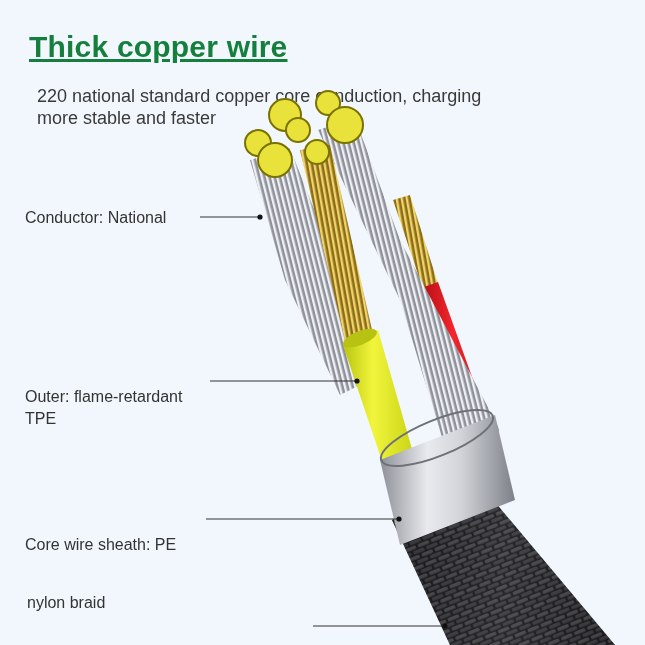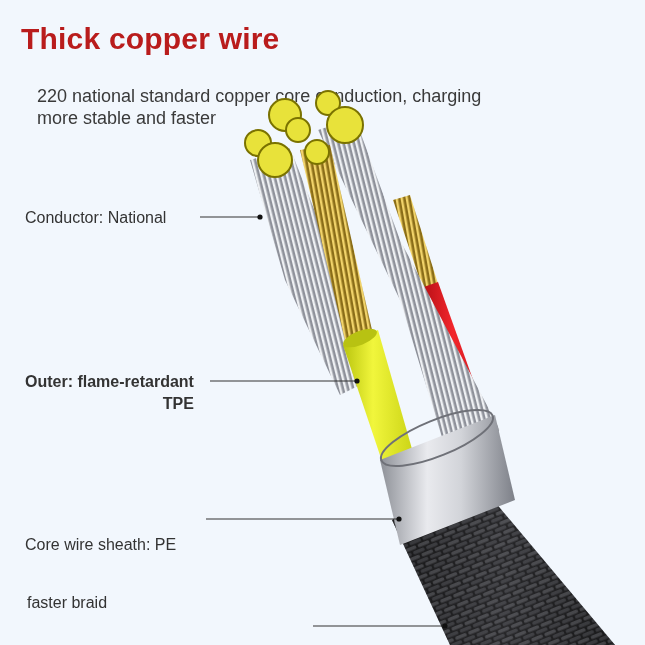--- a/index.html
+++ b/index.html
@@ -5,31 +5,31 @@
   html, body { margin: 0; padding: 0; }
   body {
     width: 645px; height: 645px; overflow: hidden;
     background: #f2f7fd;
     font-family: "Liberation Sans", sans-serif;
     position: relative;
   }
   .stage { position: absolute; inset: 0; }
   .title {
     position: absolute; left: 21px; top: 22px;
-    font-size: 30px; font-weight: bold; color: #b91c1c;
-    letter-spacing: 0.2px; margin: 0;
+    font-size: 30px; font-weight: bold; color: #15803d;
+    letter-spacing: 0.2px; margin: 8px; text-decoration: underline;
   }
   .subtitle {
     position: absolute; left: 21px; top: 69px; width: 470px;
     font-size: 18px; line-height: 22px; color: #3a3a3a; margin: 16px;
   }
   .label {
     position: absolute; font-size: 16px; line-height: 22px; color: #333;
   }
-  .label span { display: block; text-align: right; }
+  .label span { display: block; }
   svg.art { position: absolute; left: 0; top: 0; }
 </style>
 </head>
 <body>
 
 <div class="stage">
 
   <h1 class="title">Thick copper wire</h1>
   <p class="subtitle">220 national standard copper core conduction, charging more stable and faster</p>
 
@@ -108,23 +108,23 @@
       <line x1="206" y1="519" x2="399" y2="519"></line>
       <circle cx="399" cy="519" r="2.6" stroke="none"></circle>
       <line x1="313" y1="626" x2="445" y2="626"></line>
       <circle cx="445" cy="626" r="2.6" stroke="none"></circle>
     </g>
   </svg>
 
   <div class="label" style="left:25px; top:207px;">
     <span>Conductor: National</span>
   </div>
-  <div class="label" style="left:25px; top:371px;font-weight:bold;">
+  <div class="label" style="left:25px; top:386px;">
     <span>Outer: flame-retardant</span>
     <span>TPE</span>
   </div>
   <div class="label" style="left:25px; top:509px;margin-top:25px;">
     <span>Core wire sheath: PE</span>
   </div>
   <div class="label" style="left:27px; top:592px;">
-    <span>faster braid</span>
+    <span>nylon braid</span>
   </div>
 </div>
 
 </body></html>

